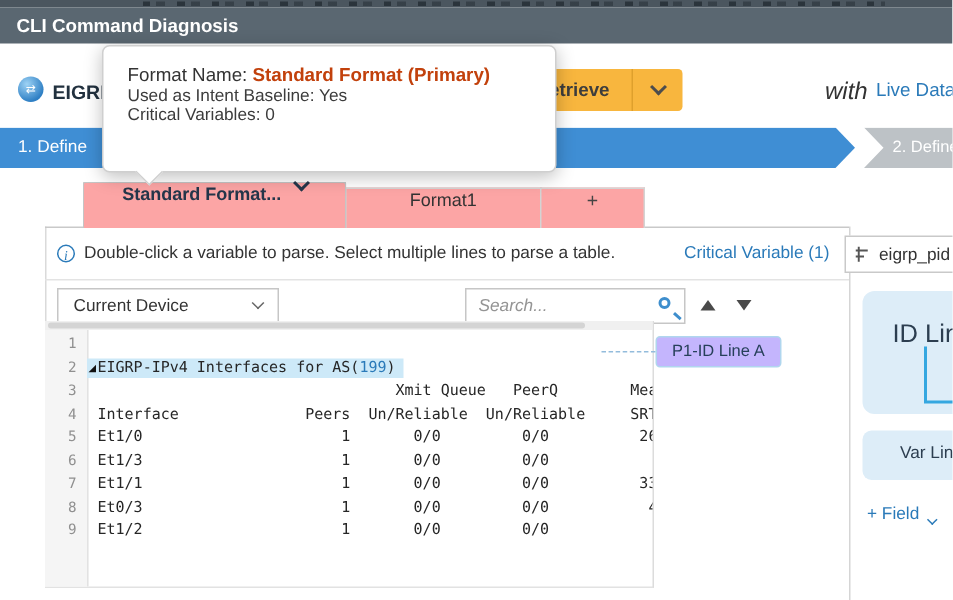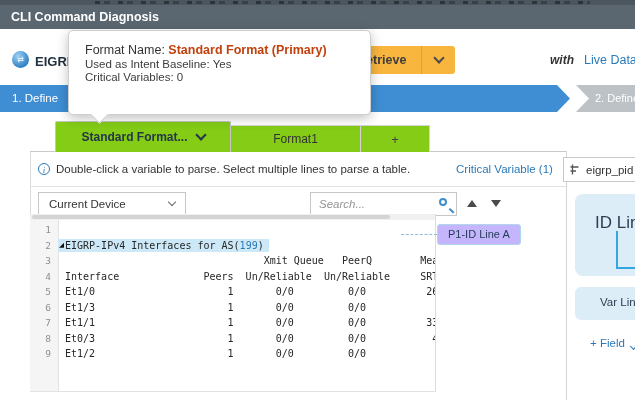--- a/index.html
+++ b/index.html
@@ -18,21 +18,21 @@
   
   .device-icon{left:12px;top:51px;width:17px;height:17px;border-radius:50%;
     background:radial-gradient(circle at 35% 30%,#9ed3f5,#2e7fc4 72%);
     color:#fff;font-size:8px;line-height:17px;text-align:center}
   .device-label{left:35px;top:54px;font-size:13px;font-weight:700;color:#22313f}
   .retrieve-btn{left:342px;top:46px;height:28px;display:flex;align-items:center;
     background:#f8b63e;border-radius:3px;color:#3d3d3d;font-size:12.5px;font-weight:700;cursor:pointer}
   .retrieve-label{padding:0 15px}
   .retrieve-caret{width:33px;height:28px;border-left:1px solid #dfa02c;display:flex;
     align-items:center;justify-content:center}
-  .with-label{left:550px;top:53px;font-size:12px;font-style:italic;font-weight:700;color:#333}
+  .with-label{left:550px;top:53px;font-size:16px;font-style:italic;font-weight:400;color:#333}
   .livedata-link{left:584px;top:53px;font-size:12.5px;color:#2a7ab9;cursor:pointer;white-space:nowrap}
 
   
   .step1{left:0;top:85px;width:570px;height:27px;background:#3f8ed4;color:#fff;font-size:11.5px;
     line-height:27px;padding-left:12px;
     clip-path:polygon(0 0,calc(100% - 13px) 0,100% 50%,calc(100% - 13px) 100%,0 100%)}
   .step2{left:576px;top:85px;width:130px;height:27px;background:#bdc2c6;color:#fff;font-size:11px;
     line-height:27px;padding-left:19px;white-space:nowrap;
     clip-path:polygon(0 0,100% 0,100% 100%,0 100%,13px 50%)}
 
@@ -40,21 +40,21 @@
   .tooltip{left:68px;top:30px;width:303px;height:85px;background:#fff;border:1px solid #cfcfcf;
     border-radius:5px;box-shadow:0 3px 12px rgba(0,0,0,.25);z-index:20;padding:12px 16px}
   .tooltip::after{content:"";position:absolute;left:24px;bottom:-7px;width:12px;height:12px;
     background:#fff;border-right:1px solid #cfcfcf;border-bottom:1px solid #cfcfcf;transform:rotate(45deg)}
   .t1{font-size:12.5px;color:#333}
   .t1 b{color:#c2410c}
   .t2{font-size:11.5px;color:#3c3c3c;margin-top:1px}
 
   
   .tabline{left:30px;top:151px;width:536px;height:0;border-top:1px solid #c9c9c9;z-index:1}
-  .tab{display:flex;align-items:center;justify-content:center;background:#84cc16;cursor:pointer}
+  .tab{display:flex;align-items:flex-start;justify-content:center;background:#fca5a5;cursor:pointer}
   .tab-active{left:55px;top:121px;width:176px;height:31px;border:1px solid #c5c5c5;border-bottom:none;
     border-radius:2px 2px 0 0;z-index:3;gap:9px;font-size:12px;font-weight:700;color:#24364a}
   .tab-2{left:230px;top:125px;width:131px;height:27px;border:1px solid #d4d4d4;border-bottom:none;
     z-index:2;font-size:12px;color:#333}
   .tab-3{left:360px;top:125px;width:70px;height:27px;border:1px solid #d4d4d4;border-bottom:none;
     z-index:2;font-size:13px;color:#444}
 
   
   .chev{display:inline-block;width:6px;height:6px;border-right:2px solid #24364a;
     border-bottom:2px solid #24364a;transform:rotate(45deg);margin-top:-4px}
@@ -116,21 +116,21 @@
   
   .varbox{left:563px;top:157px;width:75px;height:25px;background:#fff;border:1px solid #c9c9c9;
     display:flex;align-items:center;gap:5px;padding-left:6px;font-size:11.5px;color:#333;z-index:4;
     overflow:hidden;cursor:pointer}
   .idbox{left:575px;top:194px;width:70px;height:82px;background:#ddedf8;border-radius:8px;cursor:pointer}
   .idbox .lbl{position:absolute;left:20px;top:19px;font-size:17px;color:#2c3e50;white-space:nowrap}
   .vline{position:absolute;left:41px;top:37px;width:2px;height:37px;background:#35a7e0}
   .hline{position:absolute;left:41px;top:73px;width:30px;height:2px;background:#35a7e0}
   .varline-box{left:575px;top:287px;width:70px;height:33px;background:#ddedf8;border-radius:6px;cursor:pointer}
   .varline-box .lbl{position:absolute;left:25px;top:9px;font-size:11.5px;color:#2c3e50;white-space:nowrap}
-  .addfield{left:590px;top:337px;font-size:11.5px;color:#2a7ab9;display:flex;align-items:flex-end;
+  .addfield{left:578px;top:337px;font-size:11.5px;color:#2a7ab9;display:flex;align-items:flex-end;
     gap:6px;cursor:pointer;white-space:nowrap}
 </style>
 </head>
 <body>
 
 <div class="abs app-strip"></div>
 <div class="abs titlebar">CLI Command Diagnosis</div>
 
 <div class="abs device-icon">⇄</div>
 <div class="abs device-label">EIGRP</div>

